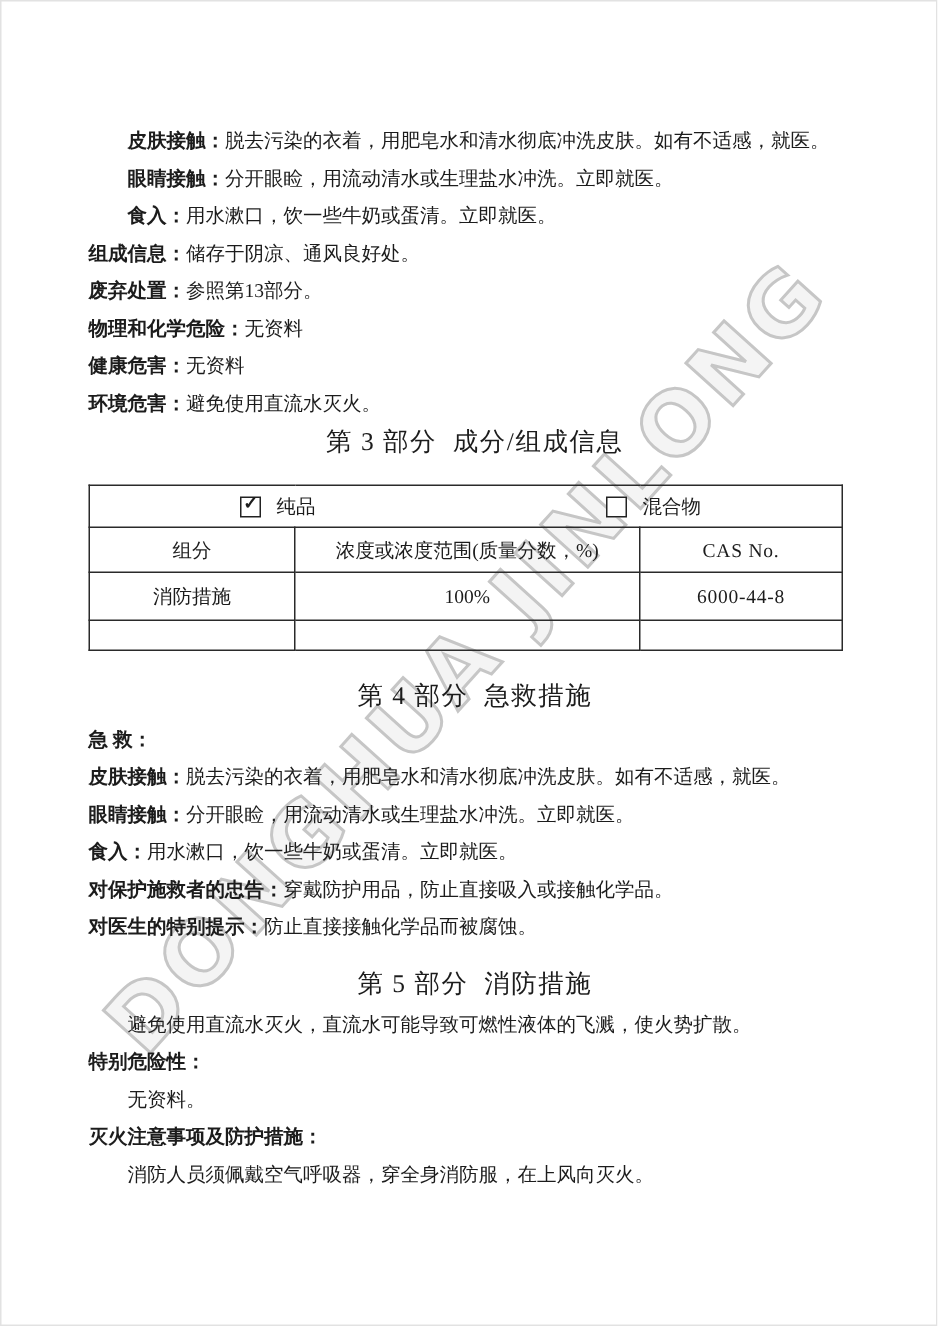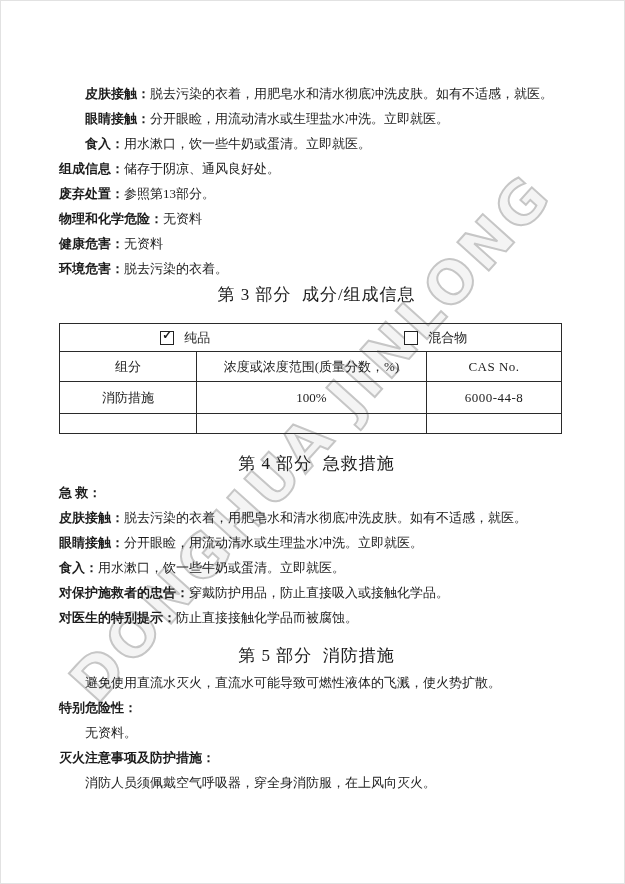--- a/index.html
+++ b/index.html
@@ -100,21 +100,21 @@
 
   <div class="content">
 
     <div class="line indent"><span class="lbl">皮肤接触：</span><span>脱去污染的衣着，用肥皂水和清水彻底冲洗皮肤。如有不适感，就医。</span></div>
     <div class="line indent"><span class="lbl">眼睛接触：</span><span>分开眼睑，用流动清水或生理盐水冲洗。立即就医。</span></div>
     <div class="line indent"><span class="lbl">食入：</span><span>用水漱口，饮一些牛奶或蛋清。立即就医。</span></div>
     <div class="line"><span class="lbl">组成信息：</span><span>储存于阴凉、通风良好处。</span></div>
     <div class="line"><span class="lbl">废弃处置：</span><span>参照第13部分。</span></div>
     <div class="line"><span class="lbl">物理和化学危险：</span><span>无资料</span></div>
     <div class="line"><span class="lbl">健康危害：</span><span>无资料</span></div>
-    <div class="line"><span class="lbl">环境危害：</span><span>脱去污染的衣着。</span></div>
+    <div class="line"><span class="lbl">环境危害：</span><span>避免使用直流水灭火。</span></div>
 
     <h2 class="sec-head h3">第 3 部分  成分/组成信息</h2>
 
     <table class="comp-table">
       <colgroup>
           <col class="c1">
           <col class="c2">
           <col class="c3">
         </colgroup>
       <tbody>

